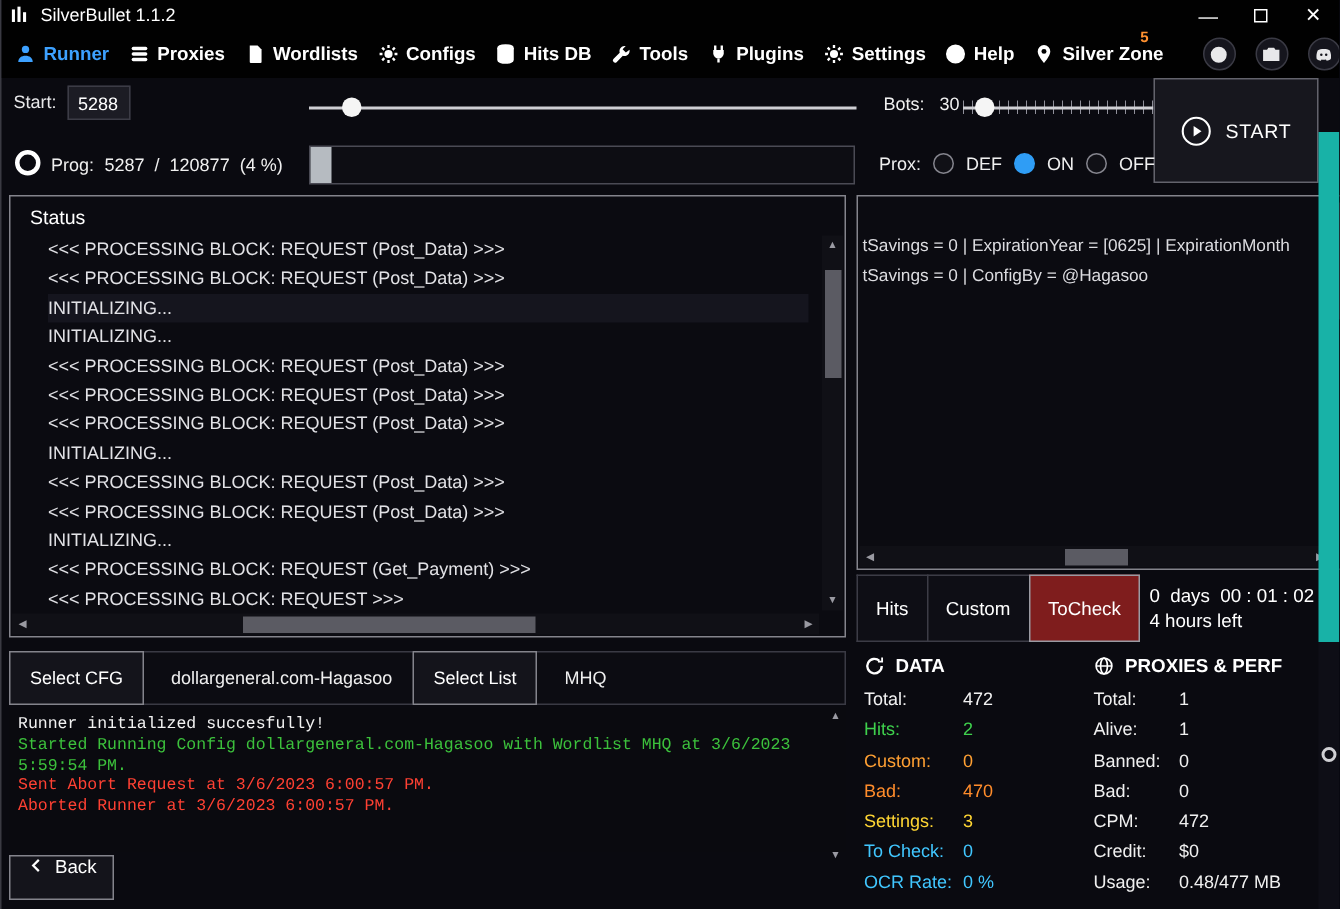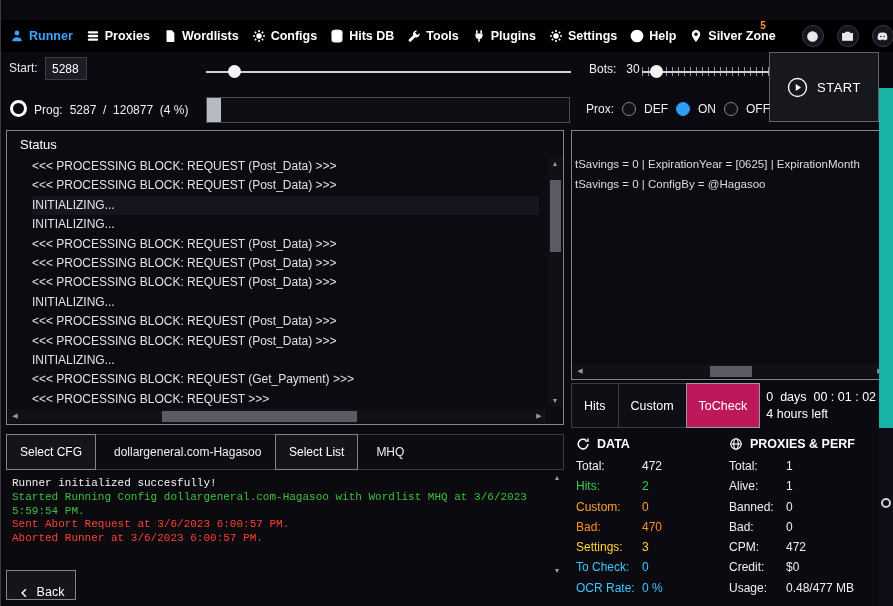--- a/index.html
+++ b/index.html
@@ -62,36 +62,36 @@
   .hscroll .strack{position:relative;flex:1;height:100%;}
   .hscroll .sthumb{position:absolute;top:1.5px;height:11px;background:#5b5b63;}
 
   
   .right-panel{position:absolute;left:570px;top:130px;width:332px;height:250px;background:#0b0b11;border:1px solid #84848c;overflow:hidden;}
   .rp-lines{padding:24px 0 0 3px;font-size:11.5px;line-height:19.5px;white-space:nowrap;color:#dcdce0;overflow:hidden;}
 
   
   .tabs-row{position:absolute;left:570px;top:383px;height:45px;display:flex;align-items:stretch;}
   .tab{background:#0e0e15;border:1px solid #3c3c46;border-right:none;color:#fff;font-size:12.5px;display:flex;align-items:center;justify-content:center;padding:8px 12px;}
-  .tab.active{border:1px solid #9a9aa2;background:#be185d;}
+  .tab.active{border:1px solid #9a9aa2;background:#7f1d1d;}
   .timer{margin-left:6px;display:flex;flex-direction:column;justify-content:center;gap:3px;font-size:12.5px;color:#fff;}
 
   
   .config-row{position:absolute;left:5px;top:434px;width:558px;height:36px;border:1px solid #3a3a44;display:flex;align-items:stretch;background:#0c0c12;}
   .cfg-btn{background:#14141b;border:1px solid #84848c;margin:-1px 4px -1px -1px;color:#fff;font-size:12px;display:flex;align-items:center;padding:0 13px;white-space:nowrap;}
   .cfg-val{display:flex;align-items:center;padding:0 14px;font-size:12px;color:#f0f0f0;white-space:nowrap;}
   .cfg-val.grow1{width:176px;}
 
   
   .console{position:absolute;left:5px;top:472px;width:558px;height:96px;background:#0a0a0f;font-family:"Liberation Mono",monospace;font-size:11px;line-height:13.8px;padding:5px 20px 0 6px;overflow:hidden;}
   .console .ln{white-space:pre-wrap;}
   .console-scroll{position:absolute;left:549px;top:474px;width:14px;height:100px;display:flex;flex-direction:column;justify-content:space-between;align-items:center;}
   .console-scroll .sarrow{font-size:7px;color:#9a9aa2;}
 
-  .back-btn{position:absolute;left:5px;top:570px;width:70px;height:30px;background:#14141b;border:1px solid #84848c;color:#fff;display:flex;align-items:flex-end;justify-content:center;gap:7px;font-size:12.5px;}
+  .back-btn{position:absolute;left:5px;top:570px;width:70px;height:30px;background:#14141b;border:1px solid #84848c;color:#fff;display:flex;align-items:flex-start;justify-content:center;gap:7px;font-size:12.5px;}
   .back-ic{width:12px;height:12px;display:block;}
 
   
   .data-sec{position:absolute;left:575px;top:437px;width:150px;}
   .perf-sec{position:absolute;left:728px;top:437px;width:152px;}
   .sec-header{display:flex;align-items:flex-end;gap:7px;font-size:12.5px;font-weight:700;color:#fff;margin-bottom:5px;white-space:nowrap;}
   .sec-header svg{width:14px;height:14px;}
   .stat-row{display:flex;font-size:12px;line-height:20.3px;white-space:nowrap;}
   .data-sec .stat-row .lbl{width:66px;flex:none;}
   .perf-sec .stat-row .lbl{width:57px;flex:none;}
@@ -99,20 +99,37 @@
   
   .edge-teal{position:absolute;right:0;top:88px;width:14px;height:340px;background:#18b2a7;}
   .edge-dark{position:absolute;right:0;top:428px;width:14px;height:178px;background:#0e0e16;}
   .edge-circle{position:absolute;right:2px;top:498px;width:10px;height:10px;border:2px solid #d0d0d4;border-radius:50%;}
 </style>
 </head>
 <body>
 
 <div class="app">
 
+  <div class="titlebar">
+    <span class="bars-icon">
+      <svg width="13" height="14" viewBox="0 0 14 14" fill="#fff">
+          <rect x="1" y="3" width="2.2" height="9"></rect>
+          <rect x="5" y="1" width="2.2" height="11"></rect>
+          <rect x="9" y="5" width="2.2" height="7"></rect>
+        </svg>
+    </span>
+    <span class="title">SilverBullet 1.1.2</span>
+    <div class="win-controls">
+      <span class="win-btn">—</span>
+      <span class="win-btn">
+          <span class="max-box"></span>
+        </span>
+      <span class="win-btn close">×</span>
+    </div>
+  </div>
 
   <div class="navbar">
     <div class="nav-item active">
       <svg class="ic" viewBox="0 0 16 16">
           <circle cx="8" cy="4.5" r="2.8"></circle>
           <path d="M2.5 14c0-3 2.5-4.6 5.5-4.6s5.5 1.6 5.5 4.6z"></path>
         </svg>
       <span>Runner</span>
     </div>
     <div class="nav-item">

